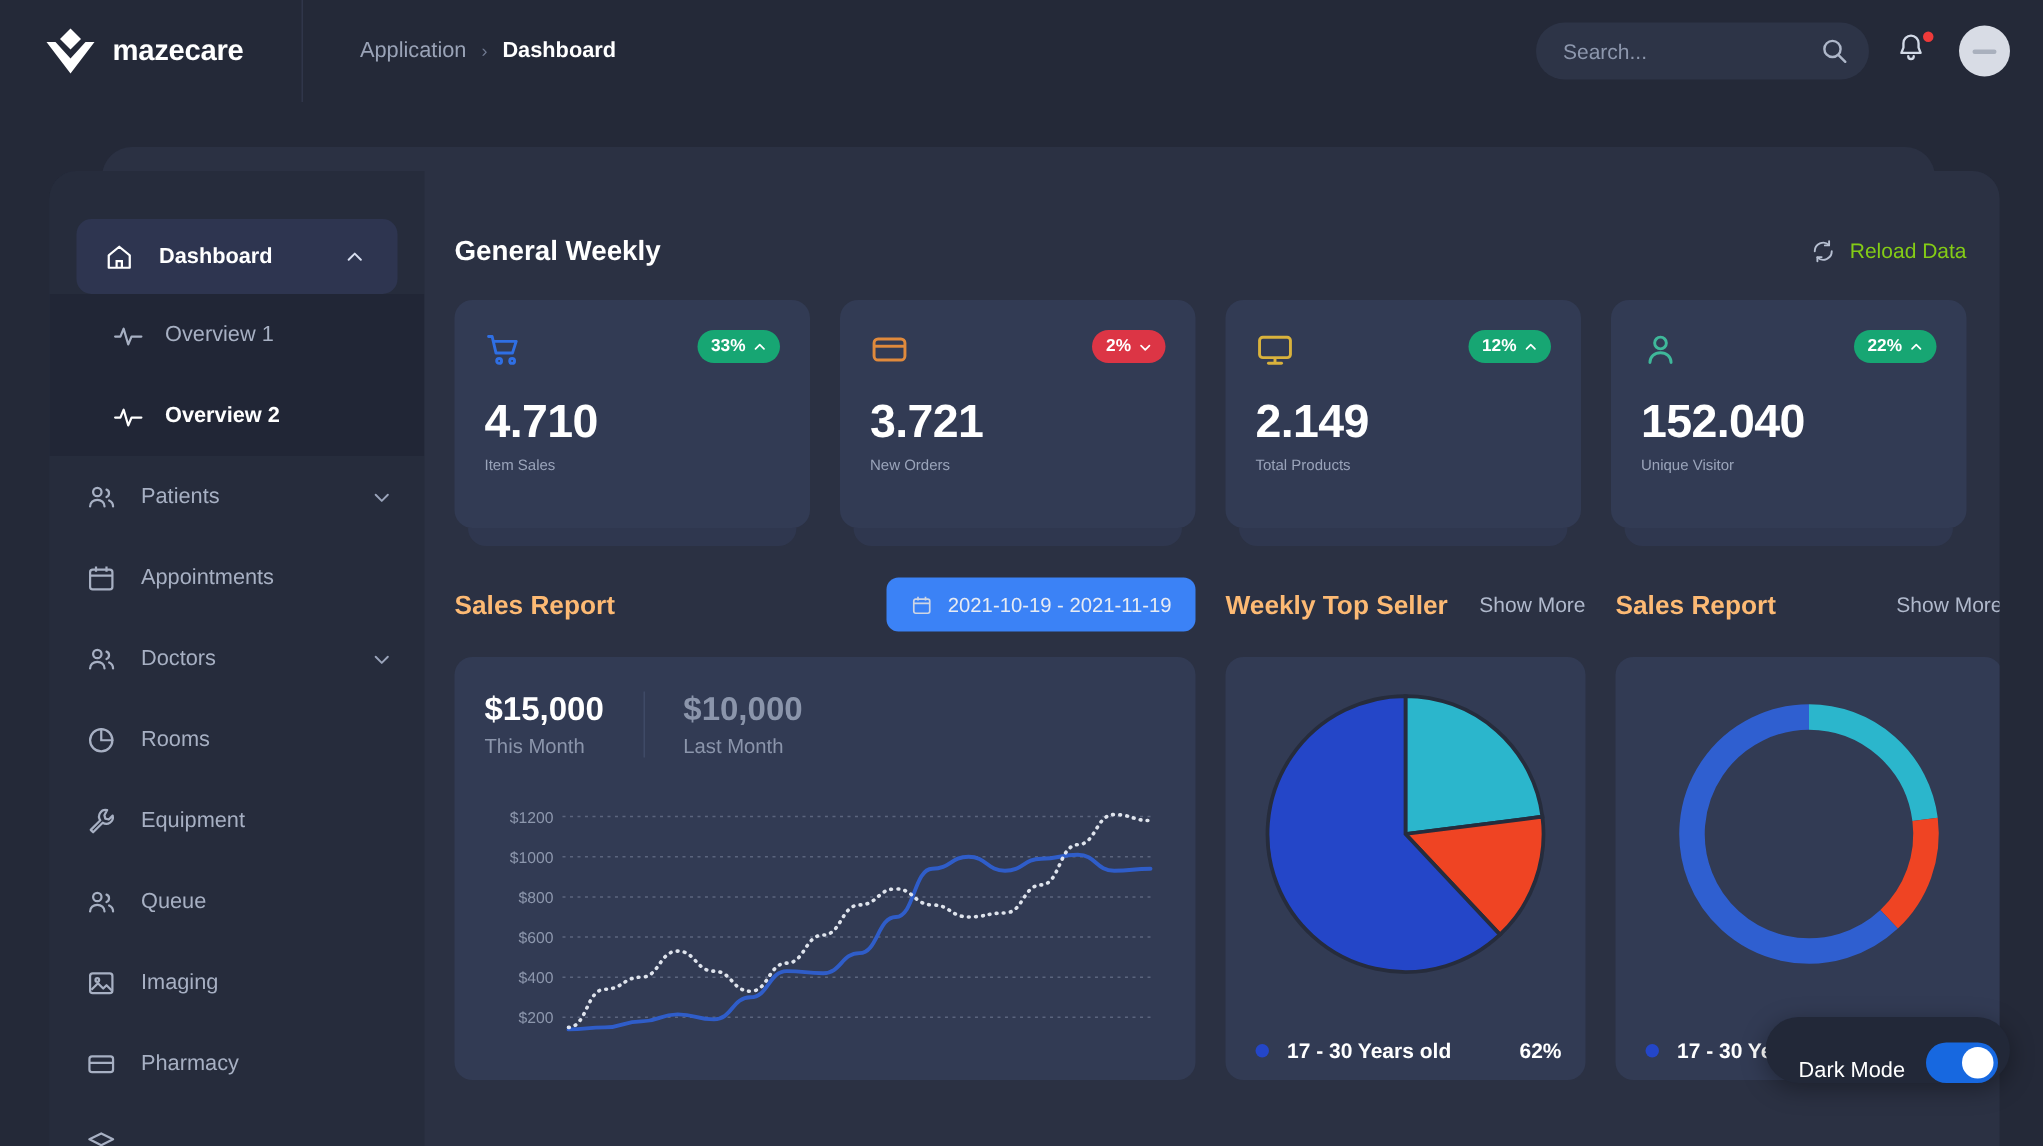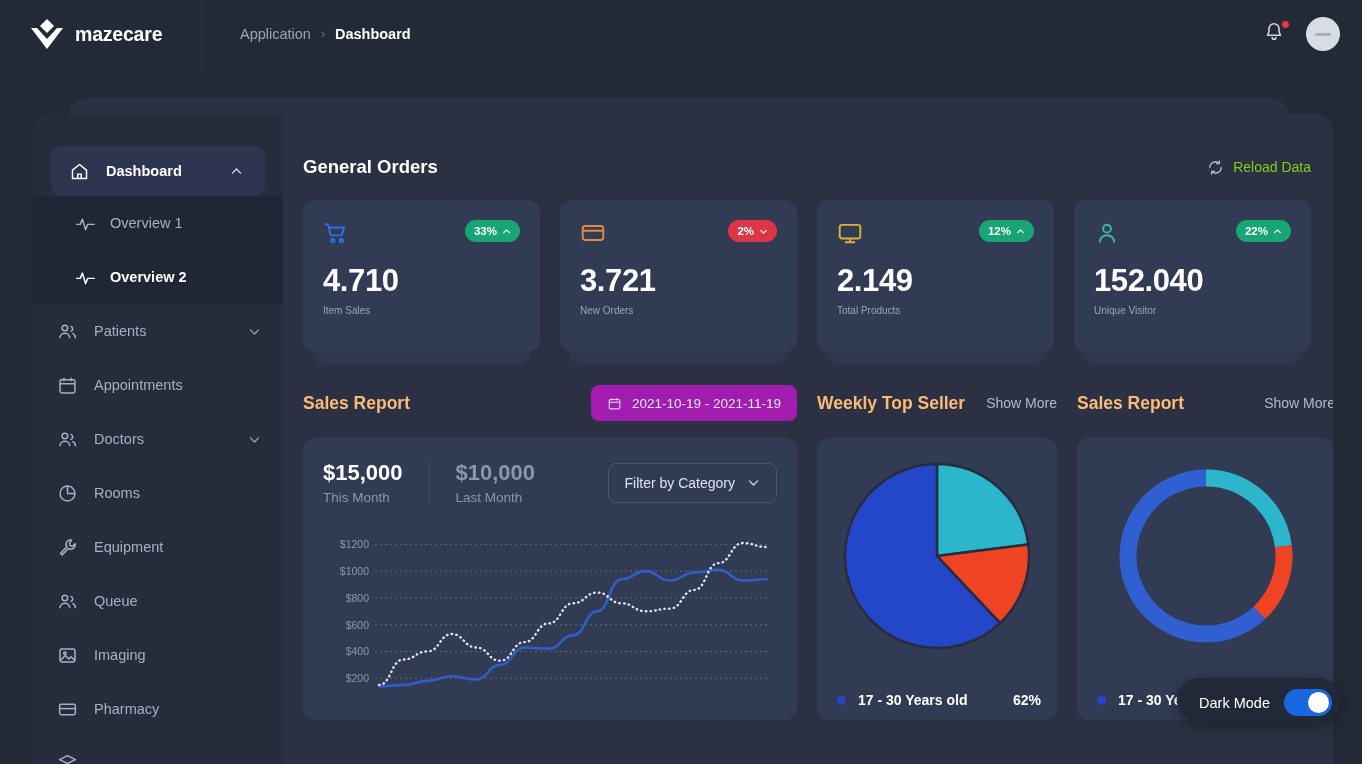--- a/index.html
+++ b/index.html
@@ -158,21 +158,21 @@
   .col-sales { width: 494px; flex: none; }
   .col-pie   { width: 240px; flex: none; }
   .col-donut { width: 258px; flex: none; }
 
   .sub-head { display: flex; align-items: center; height: 34px; margin-bottom: 18px; }
   .sub-title { font-size: 17.5px; font-weight: bold; color: #fdba74; }
   .showmore { margin-left: auto; font-size: 14px; color: #b0b9cc; cursor: pointer; }
   .datepick {
     margin-left: auto; display: flex; align-items: center; gap: 10px;
     height: 36px; padding: 0 16px; border-radius: 8px;
-    background: #a21caf; font-size: 13.5px; color: #e7ebf3; cursor: pointer;
+    background: #3b82f6; font-size: 13.5px; color: #e7ebf3; cursor: pointer;
   }
 
   .panel { background: #323b54; border-radius: 12px; padding: 20px; }
   .sales-panel { height: 282px; padding: 22px 20px 0 20px; }
   .sales-top { display: flex; align-items: center; }
   .money-block { padding-right: 26px; }
   .money { font-size: 22px; font-weight: bold; color: #ffffff; }
   .money.muted { color: #8b95ab; }
   .money-sub { font-size: 13.5px; color: #8b95ab; margin-top: 4px; }
   .vdiv { width: 1px; height: 44px; background: #3f4a66; margin-right: 26px; }
@@ -188,21 +188,21 @@
     display: flex; align-items: center; gap: 12px;
     font-size: 14px; font-weight: bold; color: #ffffff;
     position: absolute; left: 20px; right: 16px; bottom: 12px;
   }
   .legend-dot { width: 9px; height: 9px; border-radius: 50%; flex: none; }
   .legend-pct { margin-left: auto; font-weight: bold; }
 
   
   .darkmode {
     position: absolute; right: 22px; bottom: 42px;
-    display: flex; align-items: center; gap: 14px;
+    display: flex; align-items: flex-end; gap: 14px;
     height: 44px; padding: 5px 8px 0 22px;
     background: #222838; border-radius: 22px;
     box-shadow: 0 4px 16px rgba(0,0,0,.35);
     z-index: 20; cursor: pointer;
   }
   .darkmode-label { font-size: 14.5px; color: #ffffff; }
   .toggle {
     width: 48px; height: 27px; border-radius: 14px; background: #1768e0;
     position: relative;
   }
@@ -223,20 +223,27 @@
     <span class="brand-name">mazecare</span>
   </div>
 
   <div class="breadcrumb">
     <span class="crumb-muted">Application</span>
     <span class="crumb-sep">›</span>
     <span class="crumb-active">Dashboard</span>
   </div>
 
   <div class="topbar-right">
+    <div class="search-wrap">
+      <input class="search-input" placeholder="Search..." style="">
+      <svg class="search-icon" width="18" height="18" viewBox="0 0 20 20" fill="none" stroke="#aeb7c9" stroke-width="1.8">
+        <circle cx="8.5" cy="8.5" r="6"></circle>
+          <line x1="13" y1="13" x2="18" y2="18" stroke-linecap="round"></line>
+      </svg>
+    </div>
 
     <div class="bell-wrap">
       <svg width="22" height="22" viewBox="0 0 24 24" fill="none" stroke="#d3dae7" stroke-width="1.7">
         <path d="M12 3a5.5 5.5 0 0 0-5.5 5.5v3.2L5 15.5h14l-1.5-3.8V8.5A5.5 5.5 0 0 0 12 3z" stroke-linejoin="round"></path>
         <path d="M10 18a2 2 0 0 0 4 0" stroke-linecap="round"></path>
       </svg>
       <span class="bell-dot"></span>
     </div>
 
     <div class="avatar"></div>
@@ -352,21 +359,21 @@
   <div class="nav-item">
     <svg class="nav-ico" viewBox="0 0 24 24" fill="none" stroke="#a7b0c3" stroke-width="1.7">
       <path d="M12 3 21 7.5 12 12 3 7.5z" stroke-linejoin="round"></path>
     </svg>
   </div>
 </div>
 
 <div class="main">
 
   <div class="section-head">
-    <span class="section-title">General Orders</span>
+    <span class="section-title">General Weekly</span>
     <div class="reload">
       <svg width="17" height="17" viewBox="0 0 24 24" fill="none" stroke="#b6bfd1" stroke-width="1.8">
         <path d="M20 12a8 8 0 0 1-13.5 5.8M4 12a8 8 0 0 1 13.5-5.8" stroke-linecap="round"></path>
         <polyline points="17.5,2.5 17.5,6.5 13.5,6.5" stroke-linecap="round" stroke-linejoin="round"></polyline>
         <polyline points="6.5,21.5 6.5,17.5 10.5,17.5" stroke-linecap="round" stroke-linejoin="round"></polyline>
       </svg>
       <span>Reload Data</span>
     </div>
   </div>
 
@@ -470,26 +477,20 @@
       <div class="panel sales-panel">
         <div class="sales-top">
           <div class="money-block">
             <div class="money">$15,000</div>
             <div class="money-sub">This Month</div>
           </div>
           <div class="vdiv"></div>
           <div class="money-block">
             <div class="money muted">$10,000</div>
             <div class="money-sub">Last Month</div>
-          </div>
-          <div class="filter-btn">
-            <span>Filter by Category</span>
-            <svg width="13" height="13" viewBox="0 0 16 16" fill="none" stroke="#cfd6e4" stroke-width="1.7">
-                <polyline points="3,6 8,11 13,6" stroke-linecap="round" stroke-linejoin="round"></polyline>
-              </svg>
           </div>
         </div>
 
         <div class="chart-area">
           <svg id="lineChart" width="454" height="180" viewBox="0 0 454 180">
               <line x1="52" y1="17.384615384615387" x2="444" y2="17.384615384615387" stroke="#7d87a0" stroke-width="1" stroke-dasharray="2 3" opacity=".55"></line>
               <text x="46" y="21.384615384615387" text-anchor="end" font-size="10.5" fill="#8d97ad" font-family="&quot;Liberation Sans&quot;, sans-serif">$1200</text>
               <line x1="52" y1="44.15384615384616" x2="444" y2="44.15384615384616" stroke="#7d87a0" stroke-width="1" stroke-dasharray="2 3" opacity=".55"></line>
               <text x="46" y="48.15384615384616" text-anchor="end" font-size="10.5" fill="#8d97ad" font-family="&quot;Liberation Sans&quot;, sans-serif">$1000</text>
               <line x1="52" y1="70.92307692307692" x2="444" y2="70.92307692307692" stroke="#7d87a0" stroke-width="1" stroke-dasharray="2 3" opacity=".55"></line>

